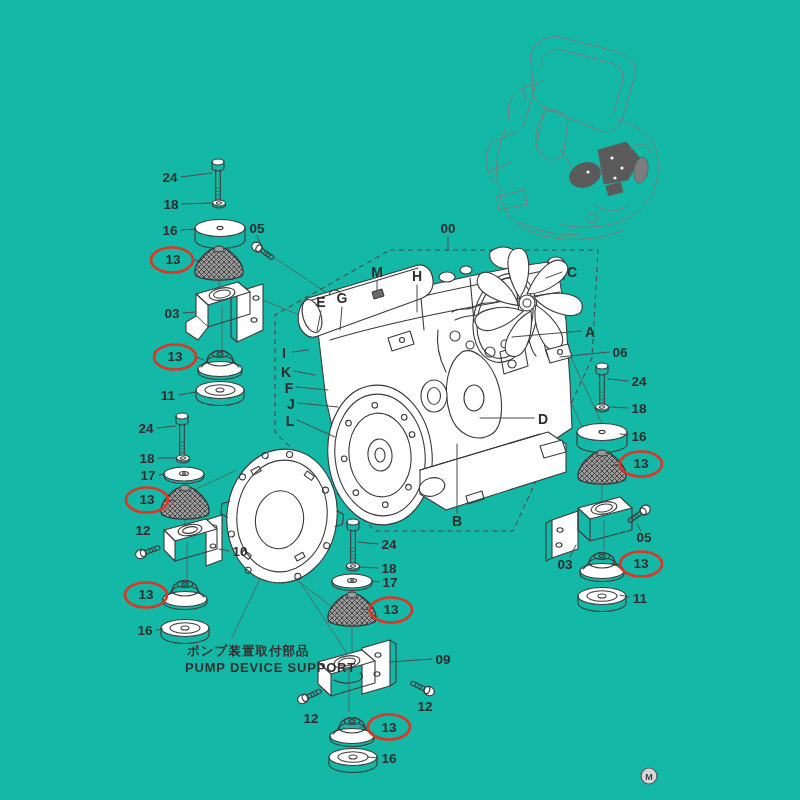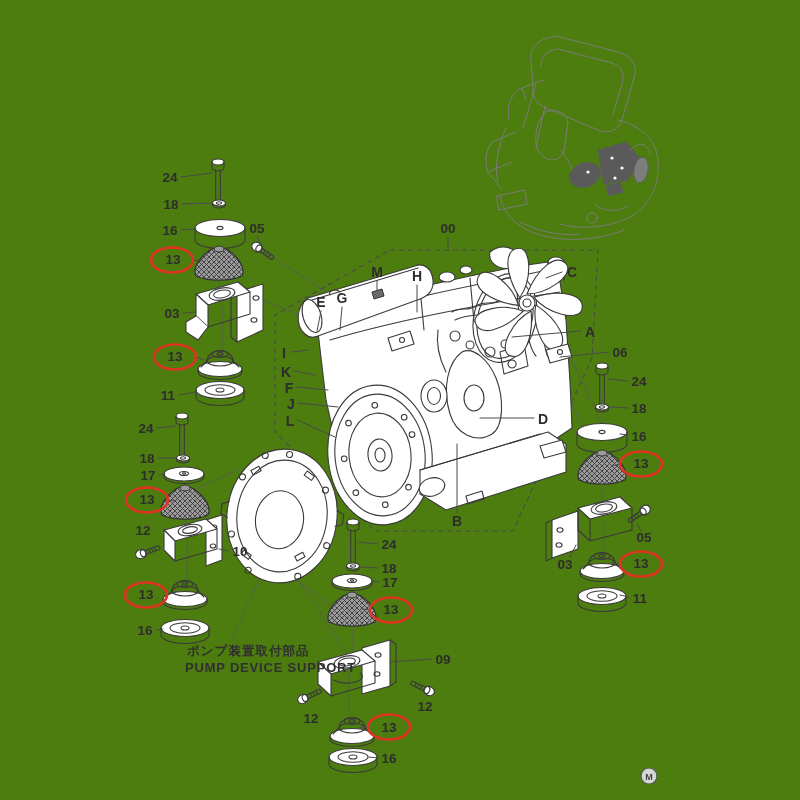--- a/index.html
+++ b/index.html
@@ -1,16 +1,16 @@
 <!DOCTYPE html>
 <html><head>
 <meta charset="utf-8">
 <style>
   html,body{margin:0;padding:0;background:#ffffff;}
-  .page{width:800px;height:800px;position:relative;background:#4d7c0f;overflow:hidden;}
+  .page{width:800px;height:800px;position:relative;background:#14b8a6;overflow:hidden;}
   svg{display:block;}
   text{font-family:"Liberation Sans","DejaVu Sans",sans-serif;fill:#2d2d2d;}
   .num{font-size:13.5px;font-weight:600;}
   .ltr{font-size:14px;font-weight:600;}
   .jp{font-size:12.5px;font-weight:600;letter-spacing:1px;fill:#303030;}
   .en{font-size:13px;font-weight:600;letter-spacing:.8px;fill:#303030;}
   .wm{font-size:9px;font-weight:700;fill:#444;}
   .ln{stroke:#4a4a4a;stroke-width:1;fill:none;stroke-linecap:round;}
   .thin{stroke:#5a5a5a;stroke-width:.8;fill:none;}
   .part{stroke:#3a3a3a;stroke-width:1.1;fill:#ffffff;stroke-linejoin:round;stroke-linecap:round;}

